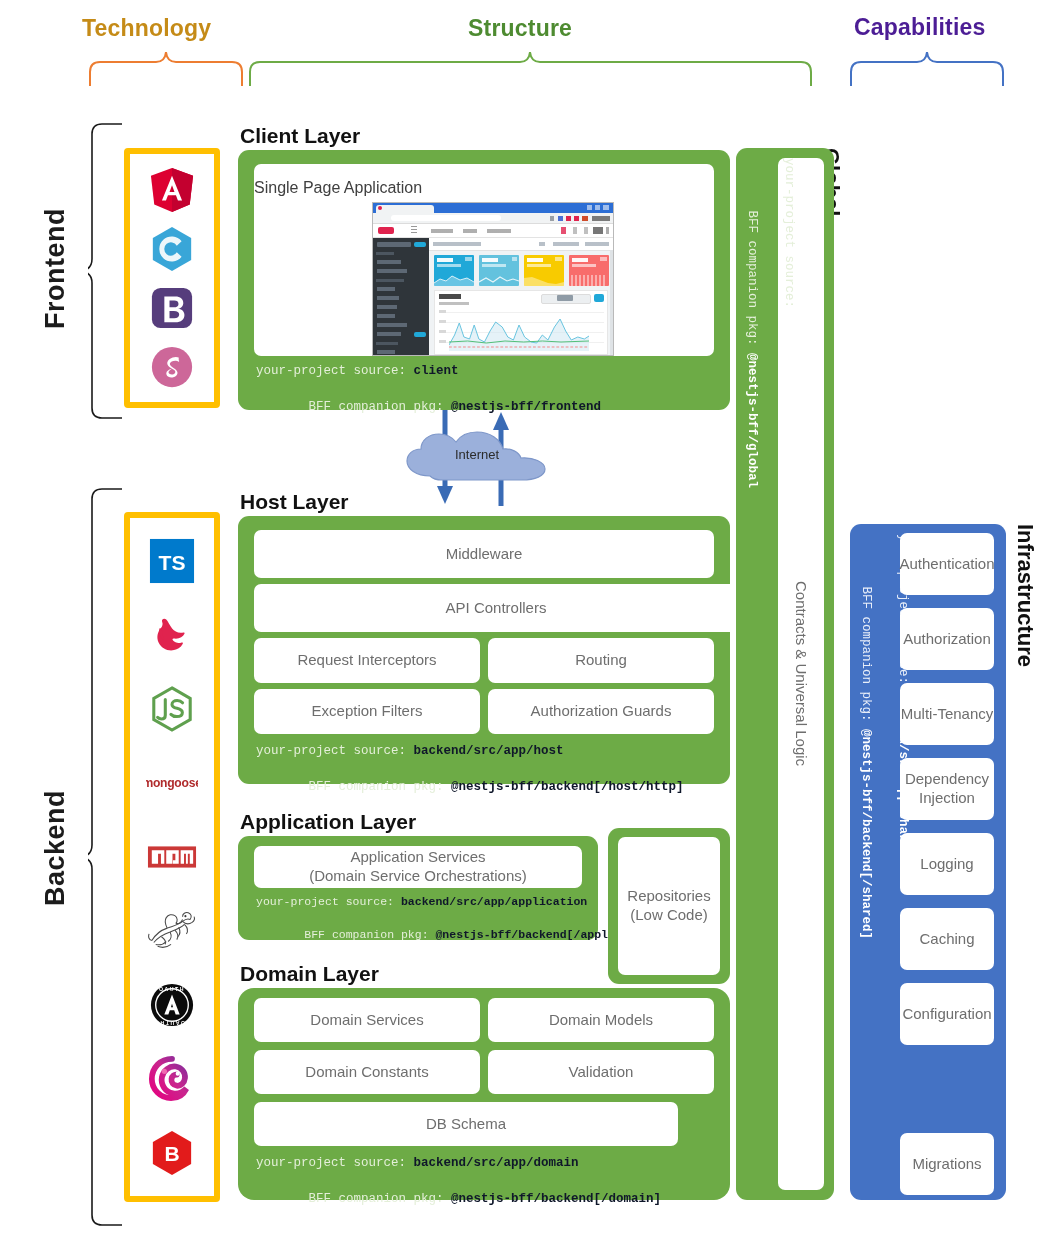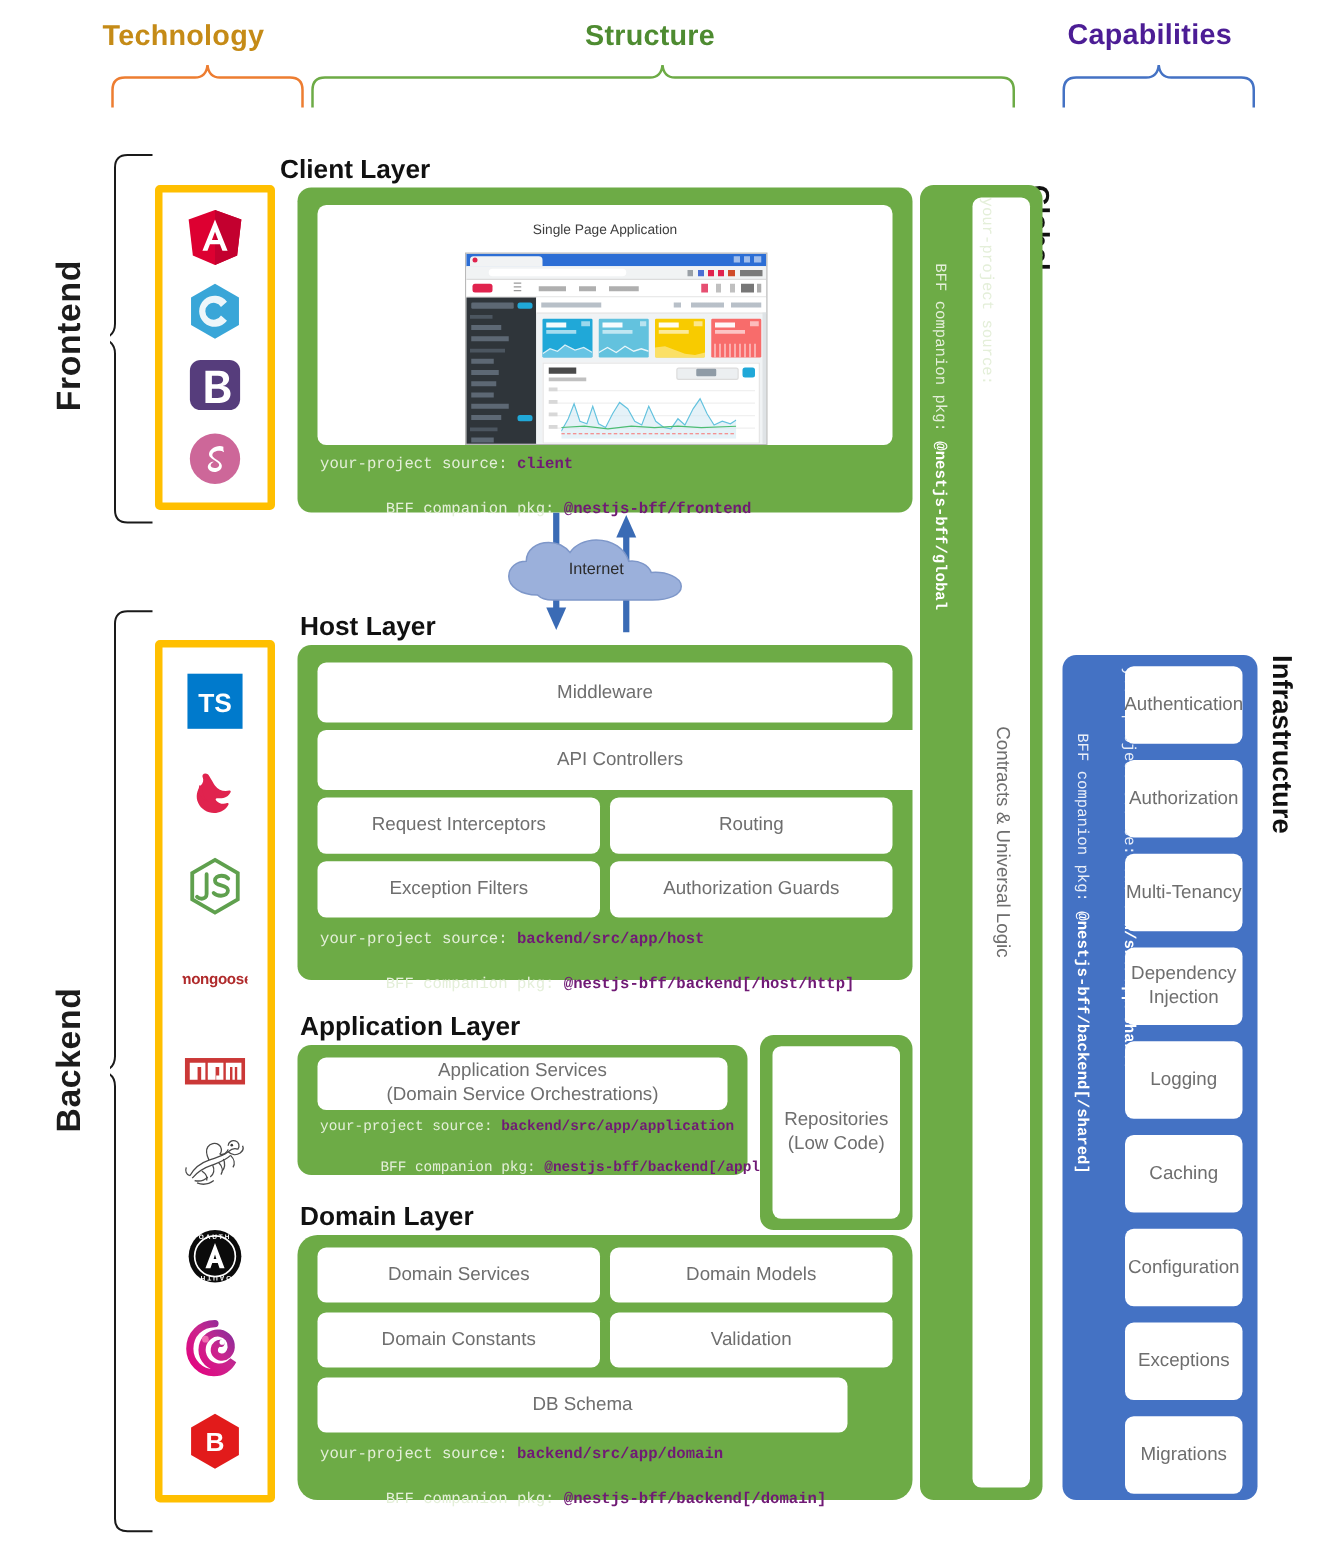--- a/index.html
+++ b/index.html
@@ -39,38 +39,38 @@
   
   .green-panel{position:absolute;background:#6DAB46;border-radius:11px;box-sizing:border-box;}
   .blue-panel{position:absolute;background:#4472C4;border-radius:11px;box-sizing:border-box;}
 
   .white-box{background:#fff;border-radius:7px;display:flex;align-items:center;
              justify-content:center;text-align:center;color:#6e6e6e;font-size:15px;
              box-sizing:border-box;line-height:1.25;}
 
   .src-note{font-family:"Liberation Mono","DejaVu Sans Mono",monospace;
             font-size:12.5px;color:#E4EFD9;line-height:1.45;white-space:pre;}
-  .src-note b{color:#701a75;font-weight:700;}
+  .src-note b{color:#0f172a;font-weight:700;}
 
   
   .src-note-vert{font-family:"Liberation Mono","DejaVu Sans Mono",monospace;
             font-size:12.5px;color:#E4EFD9;line-height:1.5;white-space:pre;
             writing-mode:vertical-rl;}
   .src-note-vert b{color:#ffffff;font-weight:700;}
 
   .vert-title{position:absolute;font-size:22px;font-weight:700;color:#111;
               writing-mode:vertical-rl;}
   .vert-center{writing-mode:vertical-rl;font-size:15px;color:#6e6e6e;}
 
   
   #internet-cloud{position:absolute;left:398px;top:428px;width:158px;height:56px;}
   #internet-label{position:absolute;left:398px;top:447px;width:158px;text-align:center;
                   font-size:13px;color:#2b2b2b;}
 
-  .spa-caption{font-size:11px;color:#3f3f3f;text-align:center;}
+  .spa-caption{font-size:16px;color:#3f3f3f;text-align:left;}
 
   
   .mini-browser{position:absolute;border:1px solid #b9b9b9;background:#fff;overflow:hidden;}
 </style>
 </head>
 <body>
 
 <div class="cat-label" id="cat-technology">Technology</div>
 <div class="cat-label" id="cat-structure">Structure</div>
 <div class="cat-label" id="cat-capabilities">Capabilities</div>
@@ -209,21 +209,21 @@
     </div>
     <div class="tech-icon">
       <svg width="44" height="48" viewBox="0 0 46 50">
         <path d="M23 2 L43 13.5 L43 36.5 L23 48 L3 36.5 L3 13.5 Z" fill="#E21B1B"></path>
         <text x="23" y="33" text-anchor="middle" font-family="Liberation Sans, sans-serif" font-size="22" font-weight="700" fill="#fff">B</text>
       </svg>
     </div>
   </div>
 </div>
 
-<div class="layer-title" style="left:224px;top:124px;">Client Layer</div>
+<div class="layer-title" style="left:240px;top:124px;">Client Layer</div>
 
 <div class="green-panel" style="left:238px;top:150px;width:492px;height:260px;">
   <div class="white-box abs" style="left:16px;top:14px;width:460px;height:192px;display:block;">
     <div class="spa-caption" style="margin-top:14px;">Single Page Application</div>
 
     <div class="mini-browser" style="left:118px;top:38px;width:240px;height:152px;">
       <div style="height:10px;background:#2c6ed5;position:relative;">
         <div style="position:absolute;left:3px;top:1.5px;width:58px;height:8px;background:#f1f3f4;border-radius:3px 3px 0 0;"></div>
         <div style="position:absolute;left:4.5px;top:3.2px;width:4px;height:4px;border-radius:50%;background:#e0234e;"></div>
         <div style="position:absolute;right:4px;top:2px;width:22px;height:5px;opacity:.55;
@@ -413,15 +413,14 @@
   <div class="src-note-vert abs" style="left:6px;top:10px;height:480px;color:#E8EEF9;"><span><span>your-project source:</span> <b>backend/src/app/shared</b></span><br>
        <span><span>BFF companion pkg:</span> <b>@nestjs-bff/backend[/shared]</b></span></div>
 
   <div class="white-box abs" style="left:50px;top:84px;width:94px;height:62px;">Authorization</div>
   <div class="white-box abs" style="left:50px;top:9px;width:94px;height:62px;">Authentication</div>
   <div class="white-box abs" style="left:50px;top:159px;width:94px;height:62px;">Multi-Tenancy</div>
   <div class="white-box abs" style="left:50px;top:234px;width:94px;height:62px;">Dependency Injection</div>
   <div class="white-box abs" style="left:50px;top:309px;width:94px;height:62px;">Logging</div>
   <div class="white-box abs" style="left:50px;top:384px;width:94px;height:62px;">Caching</div>
   <div class="white-box abs" style="left:50px;top:459px;width:94px;height:62px;">Configuration</div>
-  <div class="white-box abs" style="left:50px;top:534px;width:94px;height:62px;">Exceptions</div>
   <div class="white-box abs" style="left:50px;top:609px;width:94px;height:62px;">Migrations</div>
 </div>
 
 </body></html>

